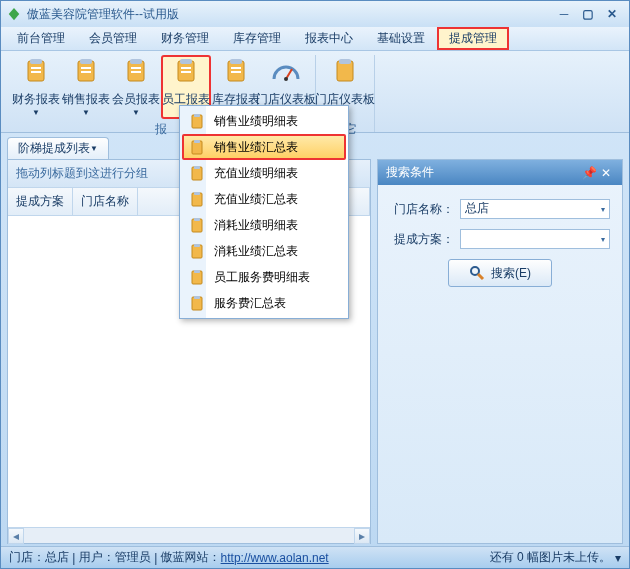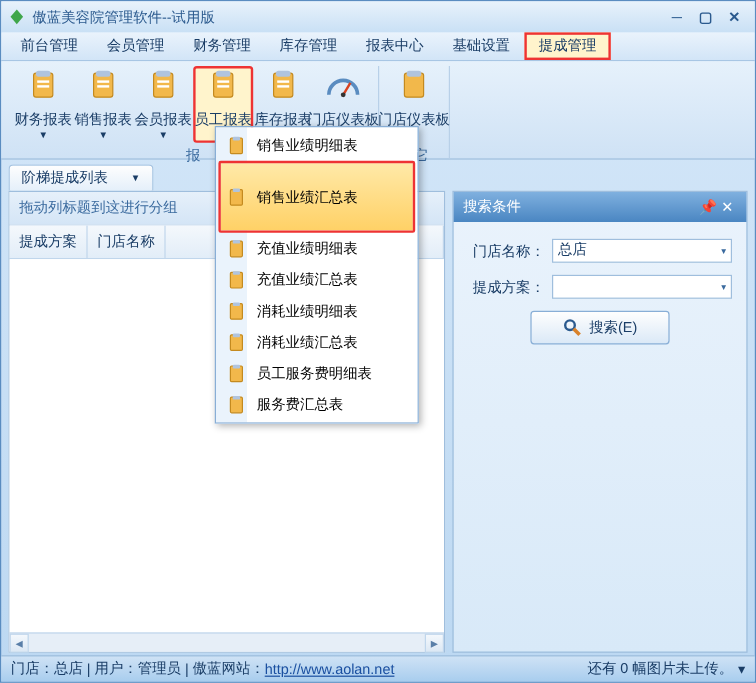--- a/index.html
+++ b/index.html
@@ -14,42 +14,42 @@
 .ribbon{height:82px;background:linear-gradient(#e6f1fb,#cfe2f5);border-bottom:1px solid #9fbedd;display:flex;padding:4px 6px 0 6px;position:relative}
 .rgroup{display:flex;flex-direction:column;align-items:center;border-right:1px solid #b8d0e8;padding:0 4px}
 .ritems{display:flex}
 .rbtn{width:50px;display:flex;flex-direction:column;align-items:center;padding:2px;cursor:pointer;border-radius:3px}
 .rbtn.hl{border:2px solid #e33;background:#fff4cc;padding:0}
 .rbtn .ico{width:32px;height:32px;margin-bottom:2px}
 .rbtn .lbl{color:#1a3d66;white-space:nowrap}
 .rbtn .dd{font-size:8px;color:#1a3d66}
 .glabel{color:#3a6a9e;padding:2px 0}
 .tabbar{height:26px;padding:4px 6px 0 6px;display:flex}
-.tab{background:linear-gradient(#fefefe,#e4effa);border:1px solid #9fbedd;border-bottom:none;border-radius:4px 4px 0 0;padding:4px 10px;color:#1a3d66;display:flex;align-items:center;gap:19px}
+.tab{background:linear-gradient(#fefefe,#e4effa);border:1px solid #9fbedd;border-bottom:none;border-radius:4px 4px 0 0;padding:4px 10px;color:#1a3d66;display:flex;align-items:center;gap:0}
 .tab .dd{font-size:8px}
 .content{position:absolute;top:158px;left:6px;right:6px;bottom:24px;display:flex;gap:6px}
 .leftpane{flex:1;background:#fff;border:1px solid #9fbedd;display:flex;flex-direction:column}
 .grouprow{background:linear-gradient(#e6f0fa,#d4e5f6);color:#3a6a9e;padding:5px 8px;border-bottom:1px solid #c0d6ec}
 .colhdr{display:flex;background:linear-gradient(#f4f8fc,#e2edf8);border-bottom:1px solid #c0d6ec}
 .colhdr .col{padding:5px 8px;border-right:1px solid #c0d6ec;color:#1a3d66}
 .gridbody{flex:1;background:#fff}
 .rightpane{width:246px;background:linear-gradient(#eaf3fc,#d8e9f8);border:1px solid #9fbedd;display:flex;flex-direction:column}
 .panelhdr{background:linear-gradient(#7fb0df,#4a86c2);color:#fff;padding:4px 8px;display:flex;align-items:center}
 .panelhdr .spacer{flex:1}
 .panelhdr .pbtn{width:16px;text-align:center;cursor:pointer}
 .form{padding:14px 12px}
 .frow{display:flex;align-items:center;margin-bottom:10px}
 .frow .flabel{width:64px;text-align:right;color:#1a3d66;margin-right:6px}
 .frow .finput{flex:1;height:20px;border:1px solid #9fbedd;background:#fff;padding:0 4px;color:#1a3d66;position:relative}
 .frow .finput .ddbtn{position:absolute;right:0;top:0;height:100%;color:#3a6a9e;font-size:8px;width:12px;display:flex;align-items:center;justify-content:center}
-.searchbtn{margin:8px auto 0 auto;width:116px;height:28px;background:linear-gradient(#fefefe,#dbe9f7);border:1px solid #88aed6;border-radius:3px;display:flex;align-items:center;justify-content:center;gap:6px;color:#1a3d66;cursor:pointer}
+.searchbtn{margin:8px auto 0 auto;width:104px;height:28px;background:linear-gradient(#fefefe,#dbe9f7);border:1px solid #88aed6;border-radius:3px;display:flex;align-items:center;justify-content:center;gap:6px;color:#1a3d66;cursor:pointer}
 .dropdown{position:absolute;top:104px;left:178px;width:170px;background:linear-gradient(90deg,#eaf3fc 0,#eaf3fc 26px,#fff 26px);border:1px solid #88aed6;box-shadow:2px 2px 6px rgba(0,0,0,.3);z-index:50;padding:2px}
 .dditem{display:flex;align-items:center;padding:4px 6px;cursor:pointer}
 .dditem .ddico{width:18px;height:18px;margin-right:8px}
-.dditem.sel{background:linear-gradient(#ffe9a8,#ffd166);border:2px solid #e33;padding:19px 4px;border-radius:2px}
+.dditem.sel{background:linear-gradient(#ffe9a8,#ffd166);border:2px solid #e33;padding:2px 4px;border-radius:2px}
 .statusbar{position:absolute;left:0;right:0;bottom:0;height:22px;background:linear-gradient(#cfe2f5,#a8cdee);display:flex;align-items:center;padding:0 8px;color:#1a3d66;border-top:1px solid #9fbedd}
 .statusbar a{color:#1a4fa0;}
 .statusbar .spacer{flex:1}
 .hscroll{height:16px;background:#e6eef7;border-top:1px solid #c0d6ec;display:flex;align-items:center}
 .hscroll .arr{width:16px;text-align:center;color:#5a7fa8;background:linear-gradient(#f4f8fc,#dce8f4);border:1px solid #c0d6ec}
 .hscroll .track{flex:1}
 </style>
 </head>
 <body>
 

